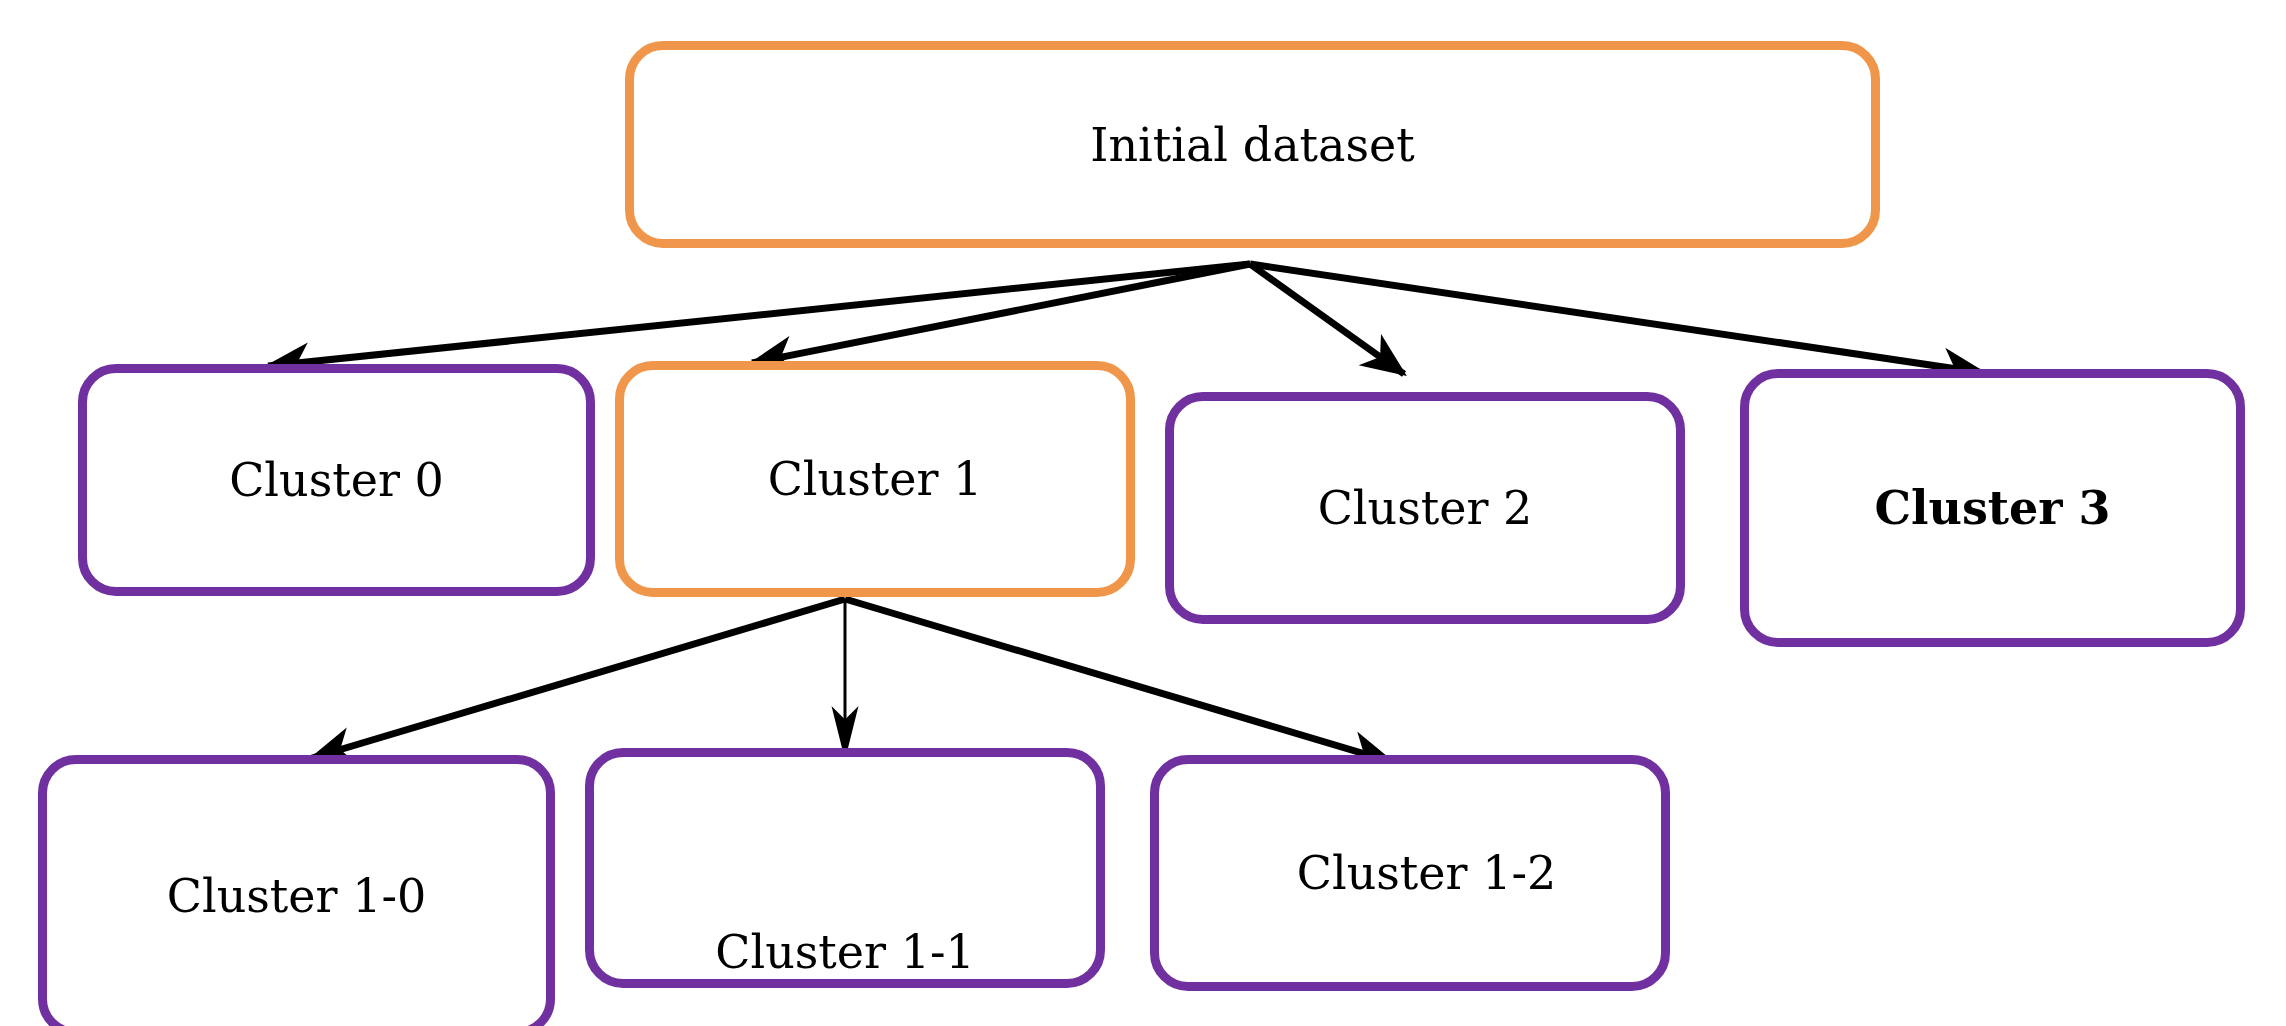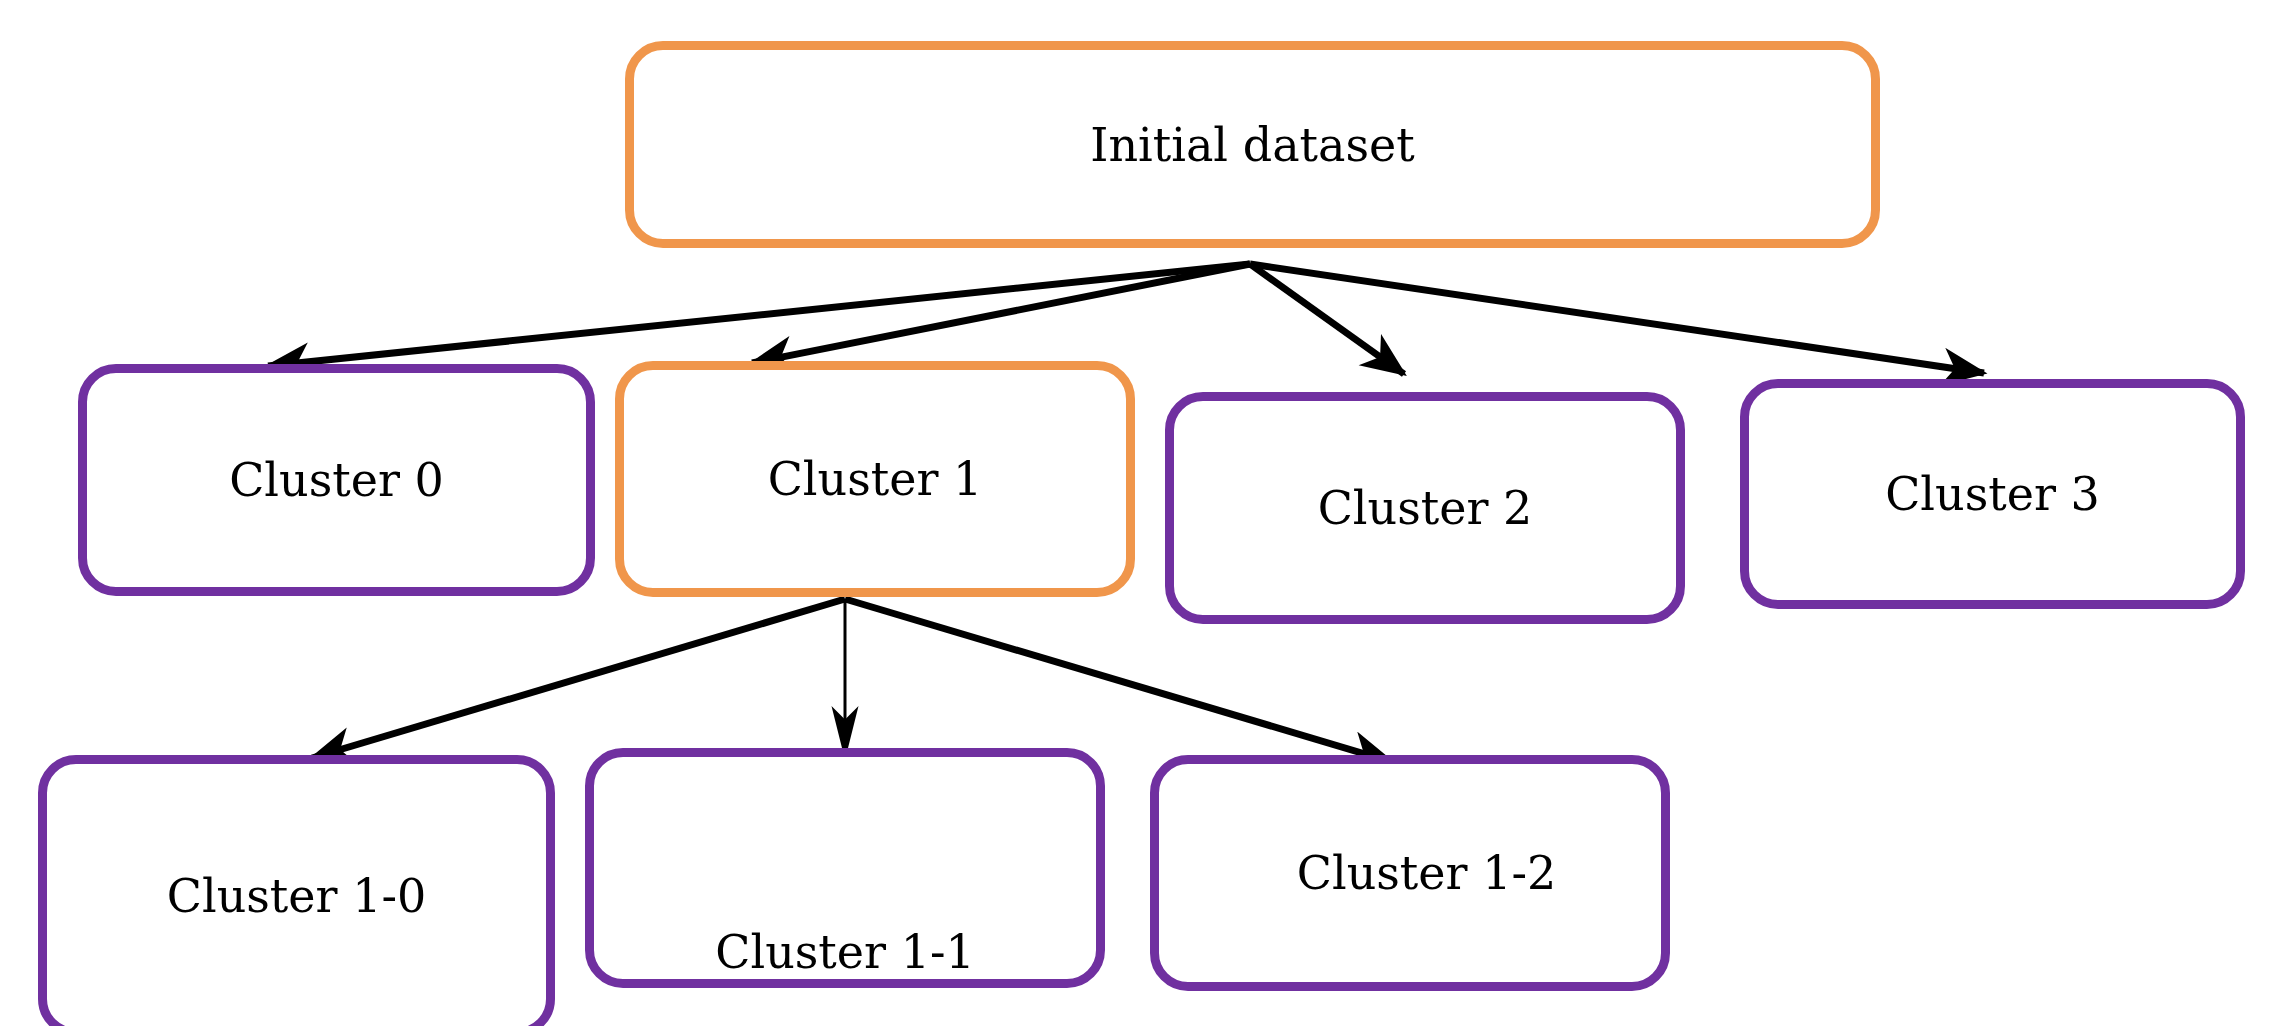--- a/index.html
+++ b/index.html
@@ -45,21 +45,21 @@
     font-size: 46px;
     color: #000000;
     white-space: nowrap;
     text-align: center;
   }
   
   #n0 { left: 625px;  top: 25px;  width: 1255px; height: 207px; margin-top: 16px; }
   #n1 { left: 58px;   top: 364px; width: 517px;  height: 232px; margin-left: 20px; }
   #n2 { left: 615px;  top: 361px; width: 520px;  height: 236px; }
   #n3 { left: 1165px; top: 368px; width: 520px;  height: 232px; margin-top: 24px; }
-  #n4 { left: 1740px; top: 379px; width: 505px;  height: 230px; }
+  #n4 { left: 1740px; top: 369px; width: 505px;  height: 278px; font-weight: bold; }
   #n5 { left: 38px;   top: 755px; width: 517px;  height: 282px; }
   #n6 { left: 585px;  top: 748px; width: 520px;  height: 240px; align-items: flex-end; }
   #n7 { left: 1150px; top: 755px; width: 520px;  height: 236px; padding-left: 33px; }
 </style>
 </head>
 <body>
 
 <div id="canvas">
 
   <svg id="edges" viewBox="0 0 2286 1026" xmlns="http://www.w3.org/2000/svg">

